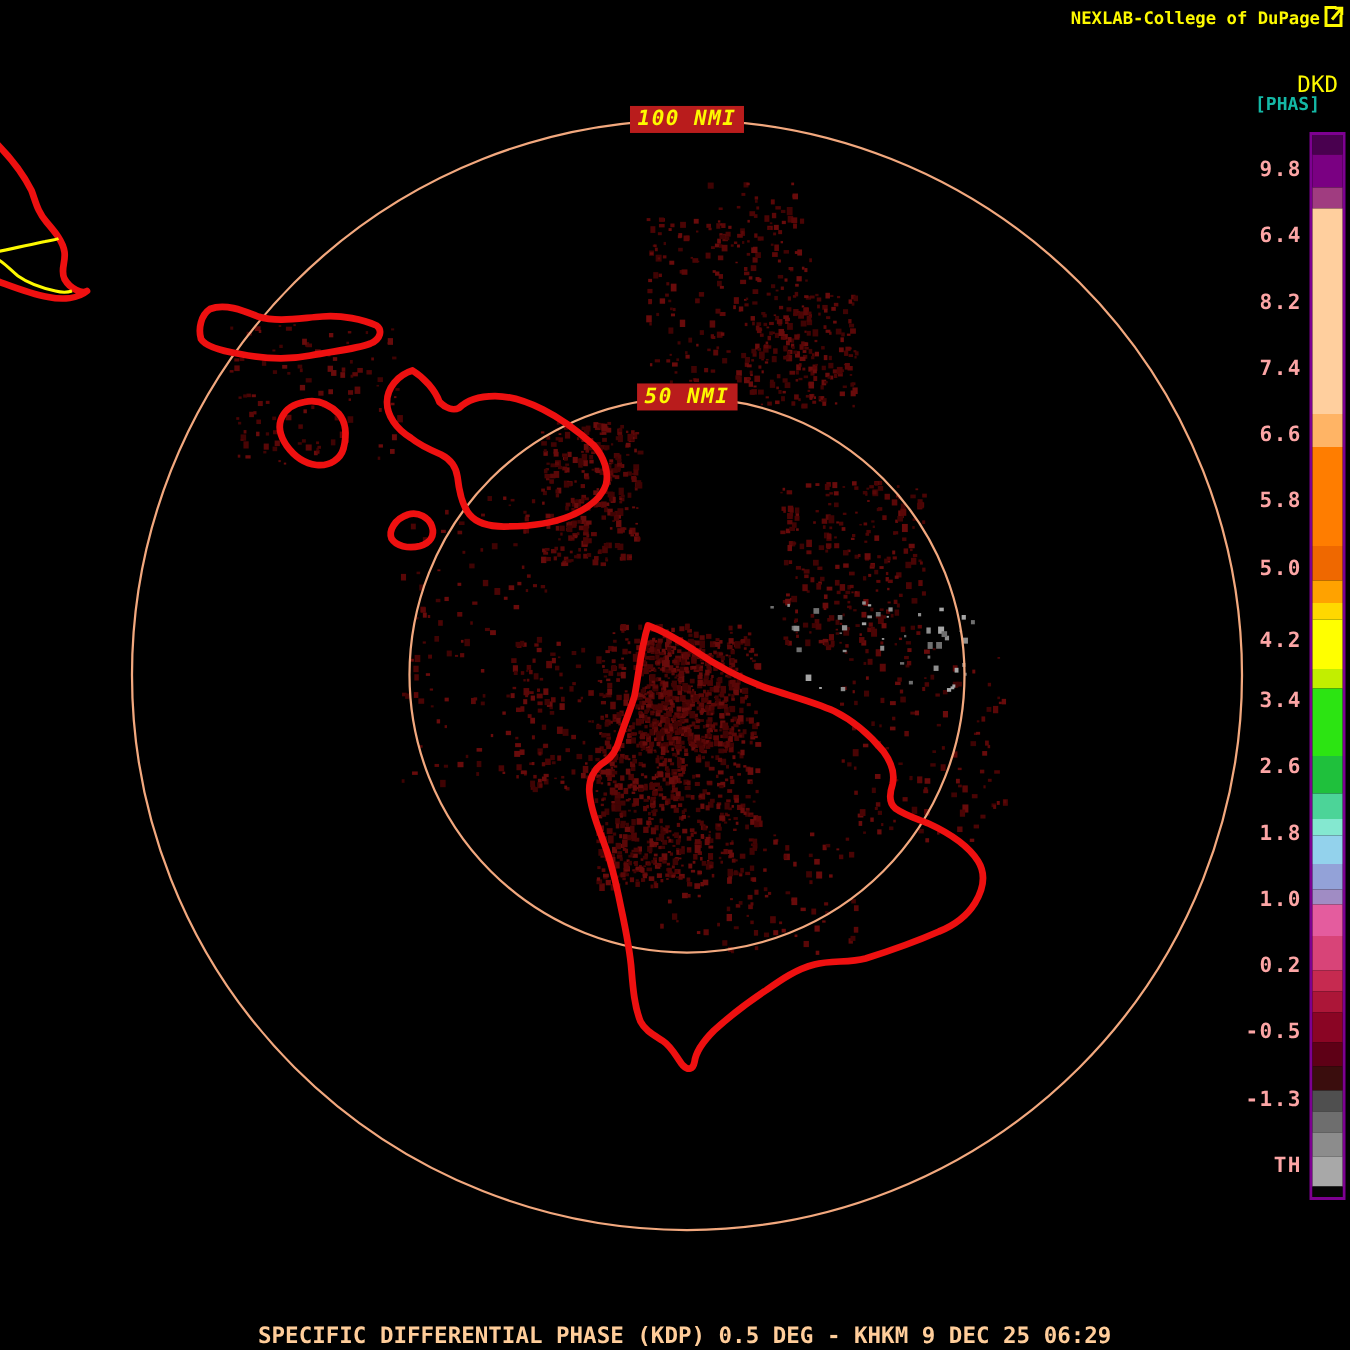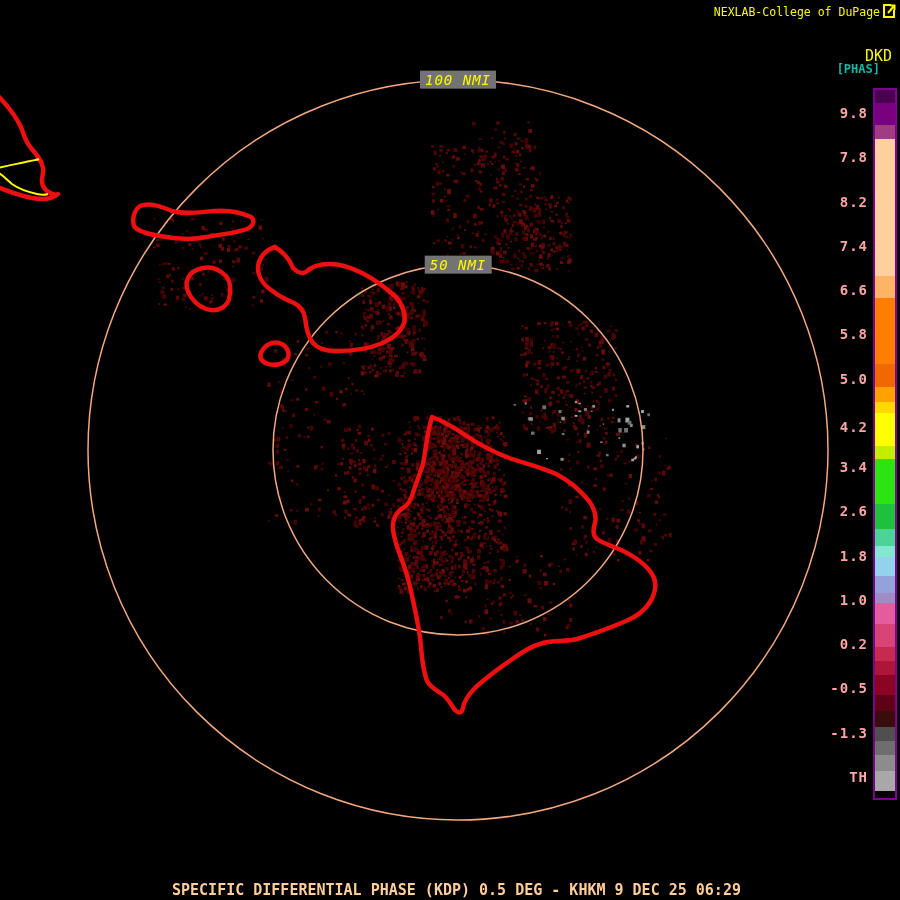--- a/index.html
+++ b/index.html
@@ -1,32 +1,32 @@
 <!DOCTYPE html>
 <html><head>
 <meta charset="utf-8">
 <style>
   html,body{margin:0;padding:0;background:#000;}
   #stage{position:relative;width:900px;height:900px;background:#000;overflow:hidden;
          font-family:"DejaVu Sans Mono","Liberation Mono",monospace;}
   #radar-svg{position:absolute;left:0;top:0;}
-  #title-bar{position:absolute;top:5px;right:20px;font-size:11.5px;font-weight:normal;
+  #title-bar{position:absolute;top:5px;right:20px;font-size:11.5px;font-weight:bold;
              color:#fdf900;white-space:nowrap;}
   #logo{position:absolute;top:3px;right:4px;width:14px;height:16px;}
   #pal-name{position:absolute;top:47px;right:8px;font-size:15px;font-weight:normal;color:#fdf900;}
   #pal-units{position:absolute;top:62px;right:20px;font-size:12px;font-weight:bold;color:#14b8a6;}
   #colorbar{position:absolute;top:88px;left:873px;width:20px;height:708px;
             border:2px solid #7d0091;background:#000;}
   #colorbar-gradient{width:100%;height:100%;display:flex;flex-direction:column;}
   #colorbar-gradient div{width:100%;}
   #colorbar-labels .cb-label{position:absolute;right:32px;font-size:14px;font-weight:bold;
             color:#fca5a5;line-height:18px;letter-spacing:1px;white-space:nowrap;}
   #ring-labels .ring-label{position:absolute;transform:translate(-50%,-52%);
-            font-size:14px;font-weight:normal;font-style:italic;color:#fdf900;
-            background:#737373;padding:1px 5px;white-space:nowrap;letter-spacing:1px;}
+            font-size:14px;font-weight:bold;font-style:italic;color:#fdf900;
+            background:#b91c1c;padding:1px 5px;white-space:nowrap;letter-spacing:1px;}
   #status-bar{position:absolute;top:881px;left:172px;font-size:15px;font-weight:bold;
             color:#ffcd9a;white-space:nowrap;}
 </style>
 </head>
 <body>
 
 <div id="stage">
 
   <svg id="radar-svg" width="900" height="900" viewBox="0 0 900 900">
     <g id="echo-layer">
@@ -3009,21 +3009,21 @@
         <div style="height: 16px; background: rgb(58, 13, 13);"></div>
         <div style="height: 14px; background: rgb(79, 79, 79);"></div>
         <div style="height: 14px; background: rgb(110, 110, 110);"></div>
         <div style="height: 16px; background: rgb(140, 140, 140);"></div>
         <div style="height: 20px; background: rgb(168, 168, 168);"></div>
         <div style="height: 7px; background: rgb(5, 5, 5);"></div>
       </div>
   </div>
   <div id="colorbar-labels">
       <div class="cb-label" style="top: 104px;">9.8</div>
-      <div class="cb-label" style="top: 148px;">7.8</div>
+      <div class="cb-label" style="top: 148px;">6.4</div>
       <div class="cb-label" style="top: 193px;">8.2</div>
       <div class="cb-label" style="top: 237px;">7.4</div>
       <div class="cb-label" style="top: 281px;">6.6</div>
       <div class="cb-label" style="top: 325px;">5.8</div>
       <div class="cb-label" style="top: 370px;">5.0</div>
       <div class="cb-label" style="top: 418px;">4.2</div>
       <div class="cb-label" style="top: 458px;">3.4</div>
       <div class="cb-label" style="top: 502px;">2.6</div>
       <div class="cb-label" style="top: 547px;">1.8</div>
       <div class="cb-label" style="top: 591px;">1.0</div>

